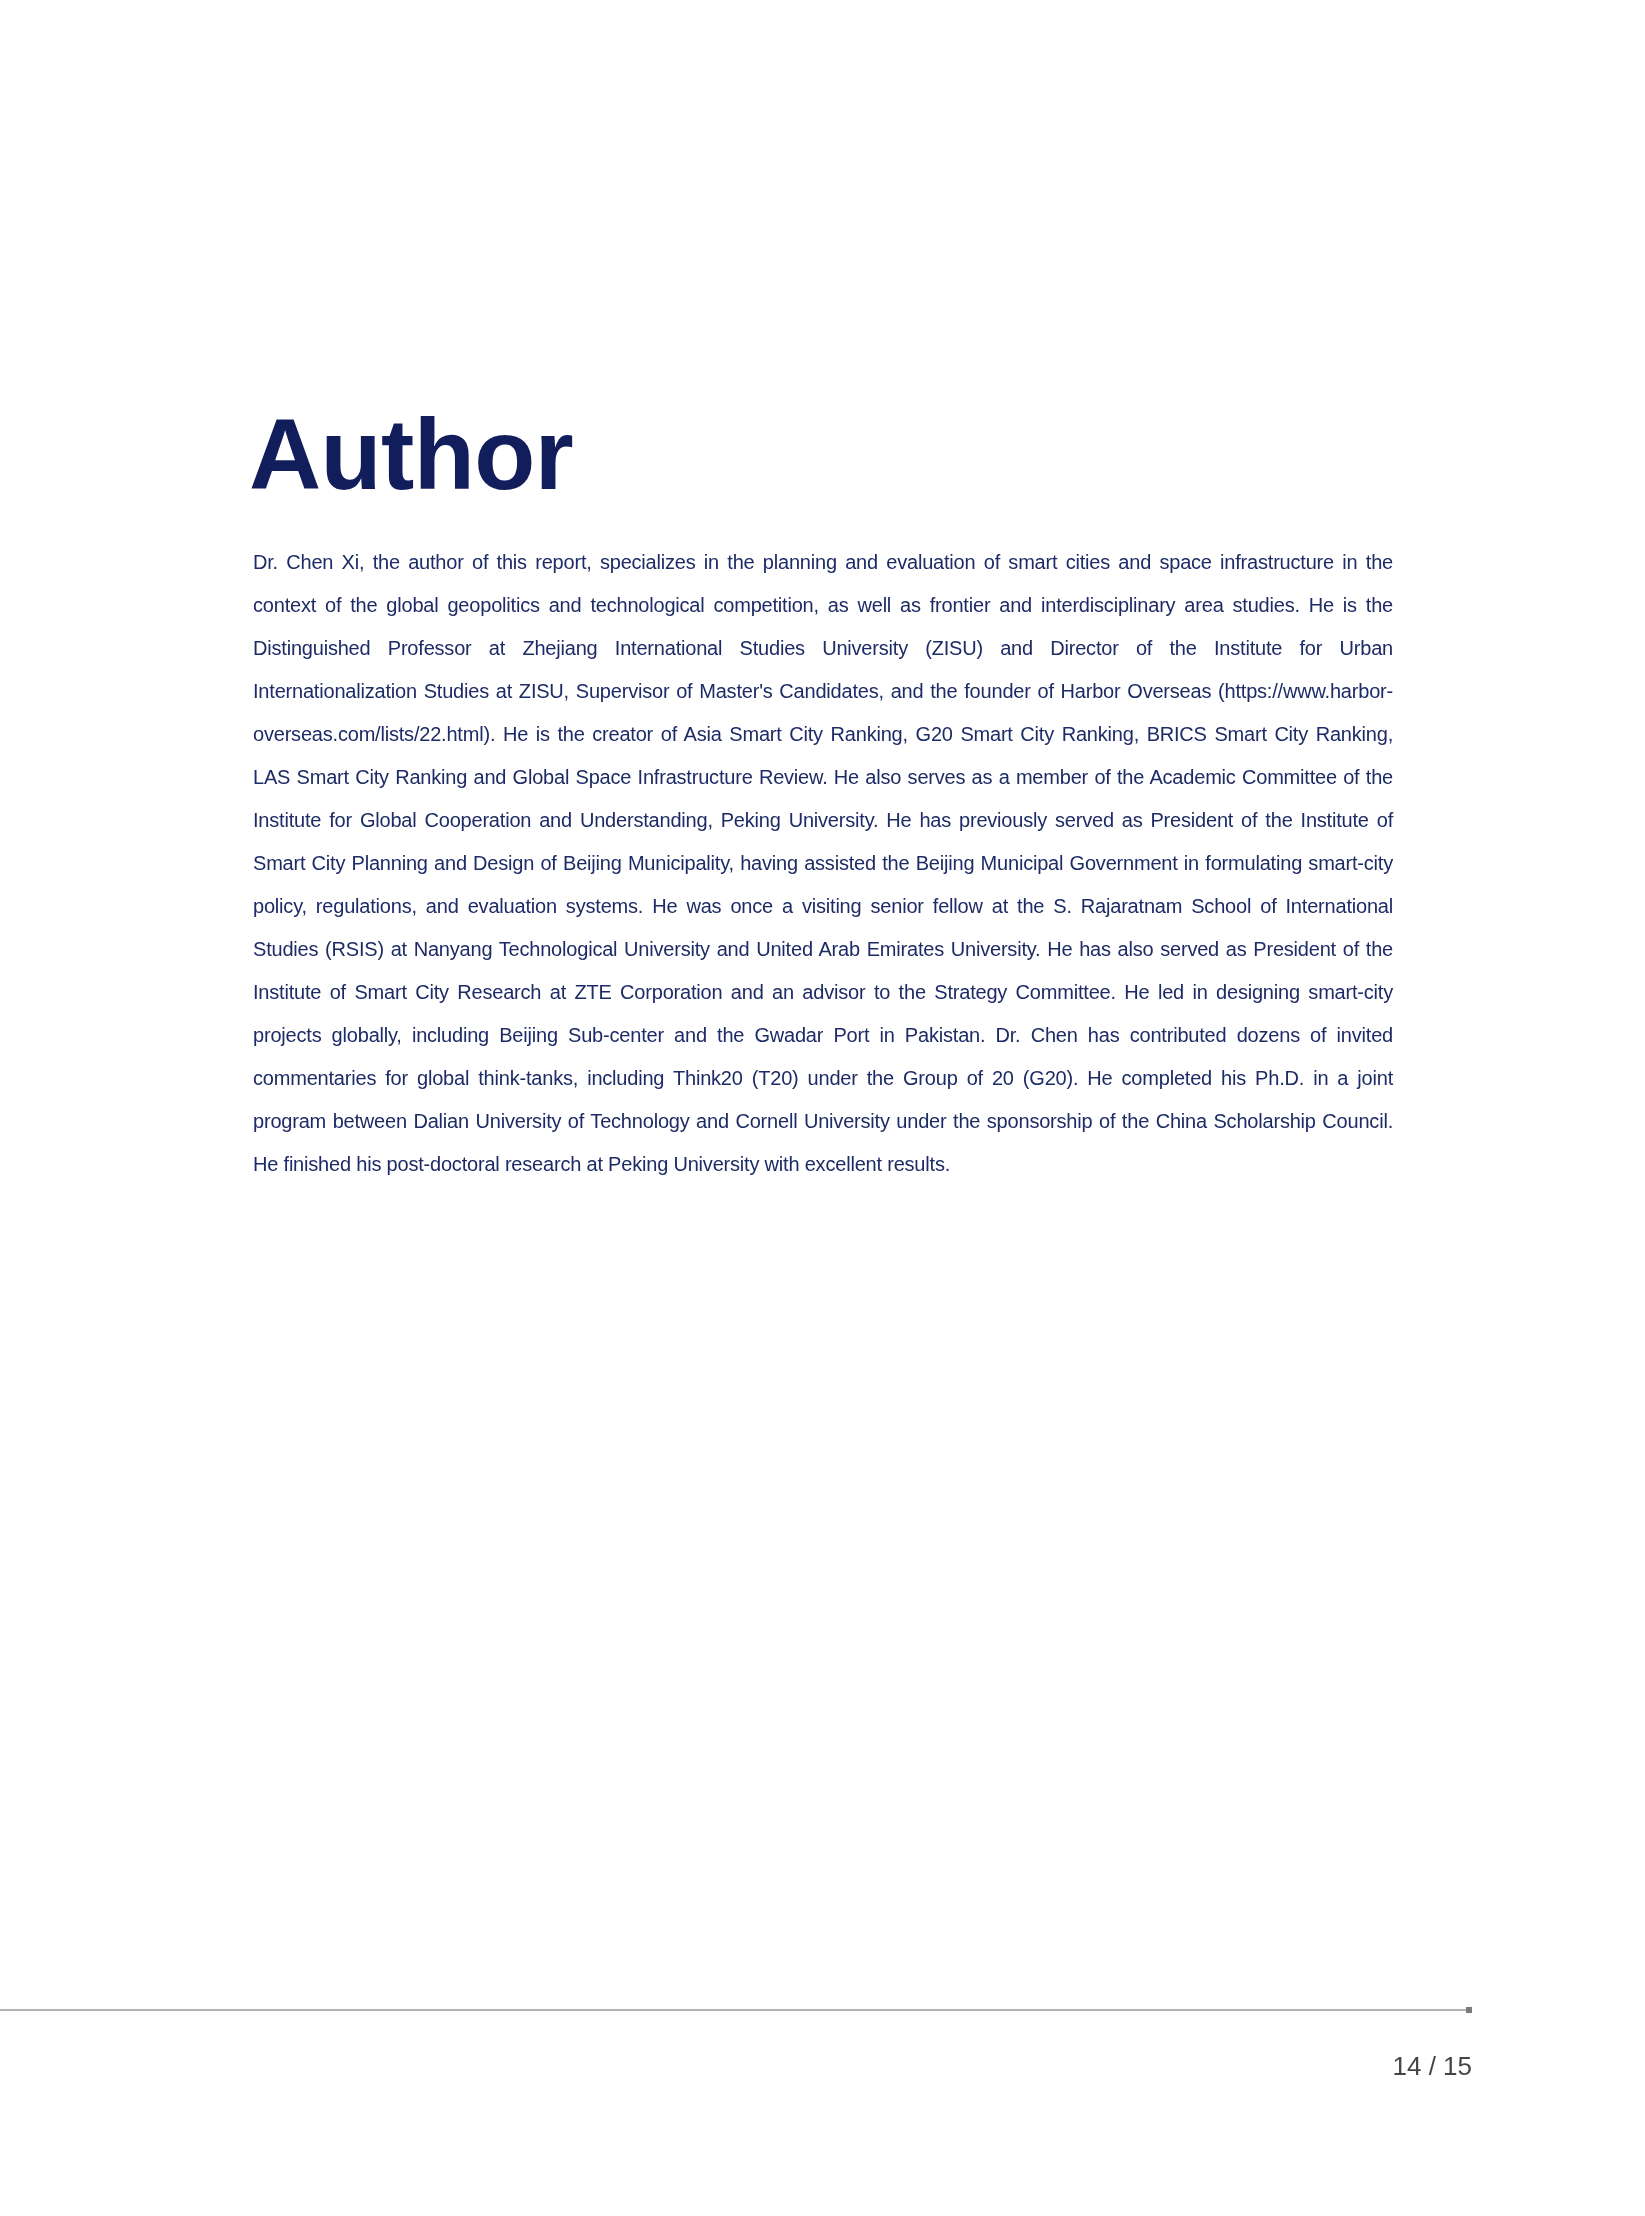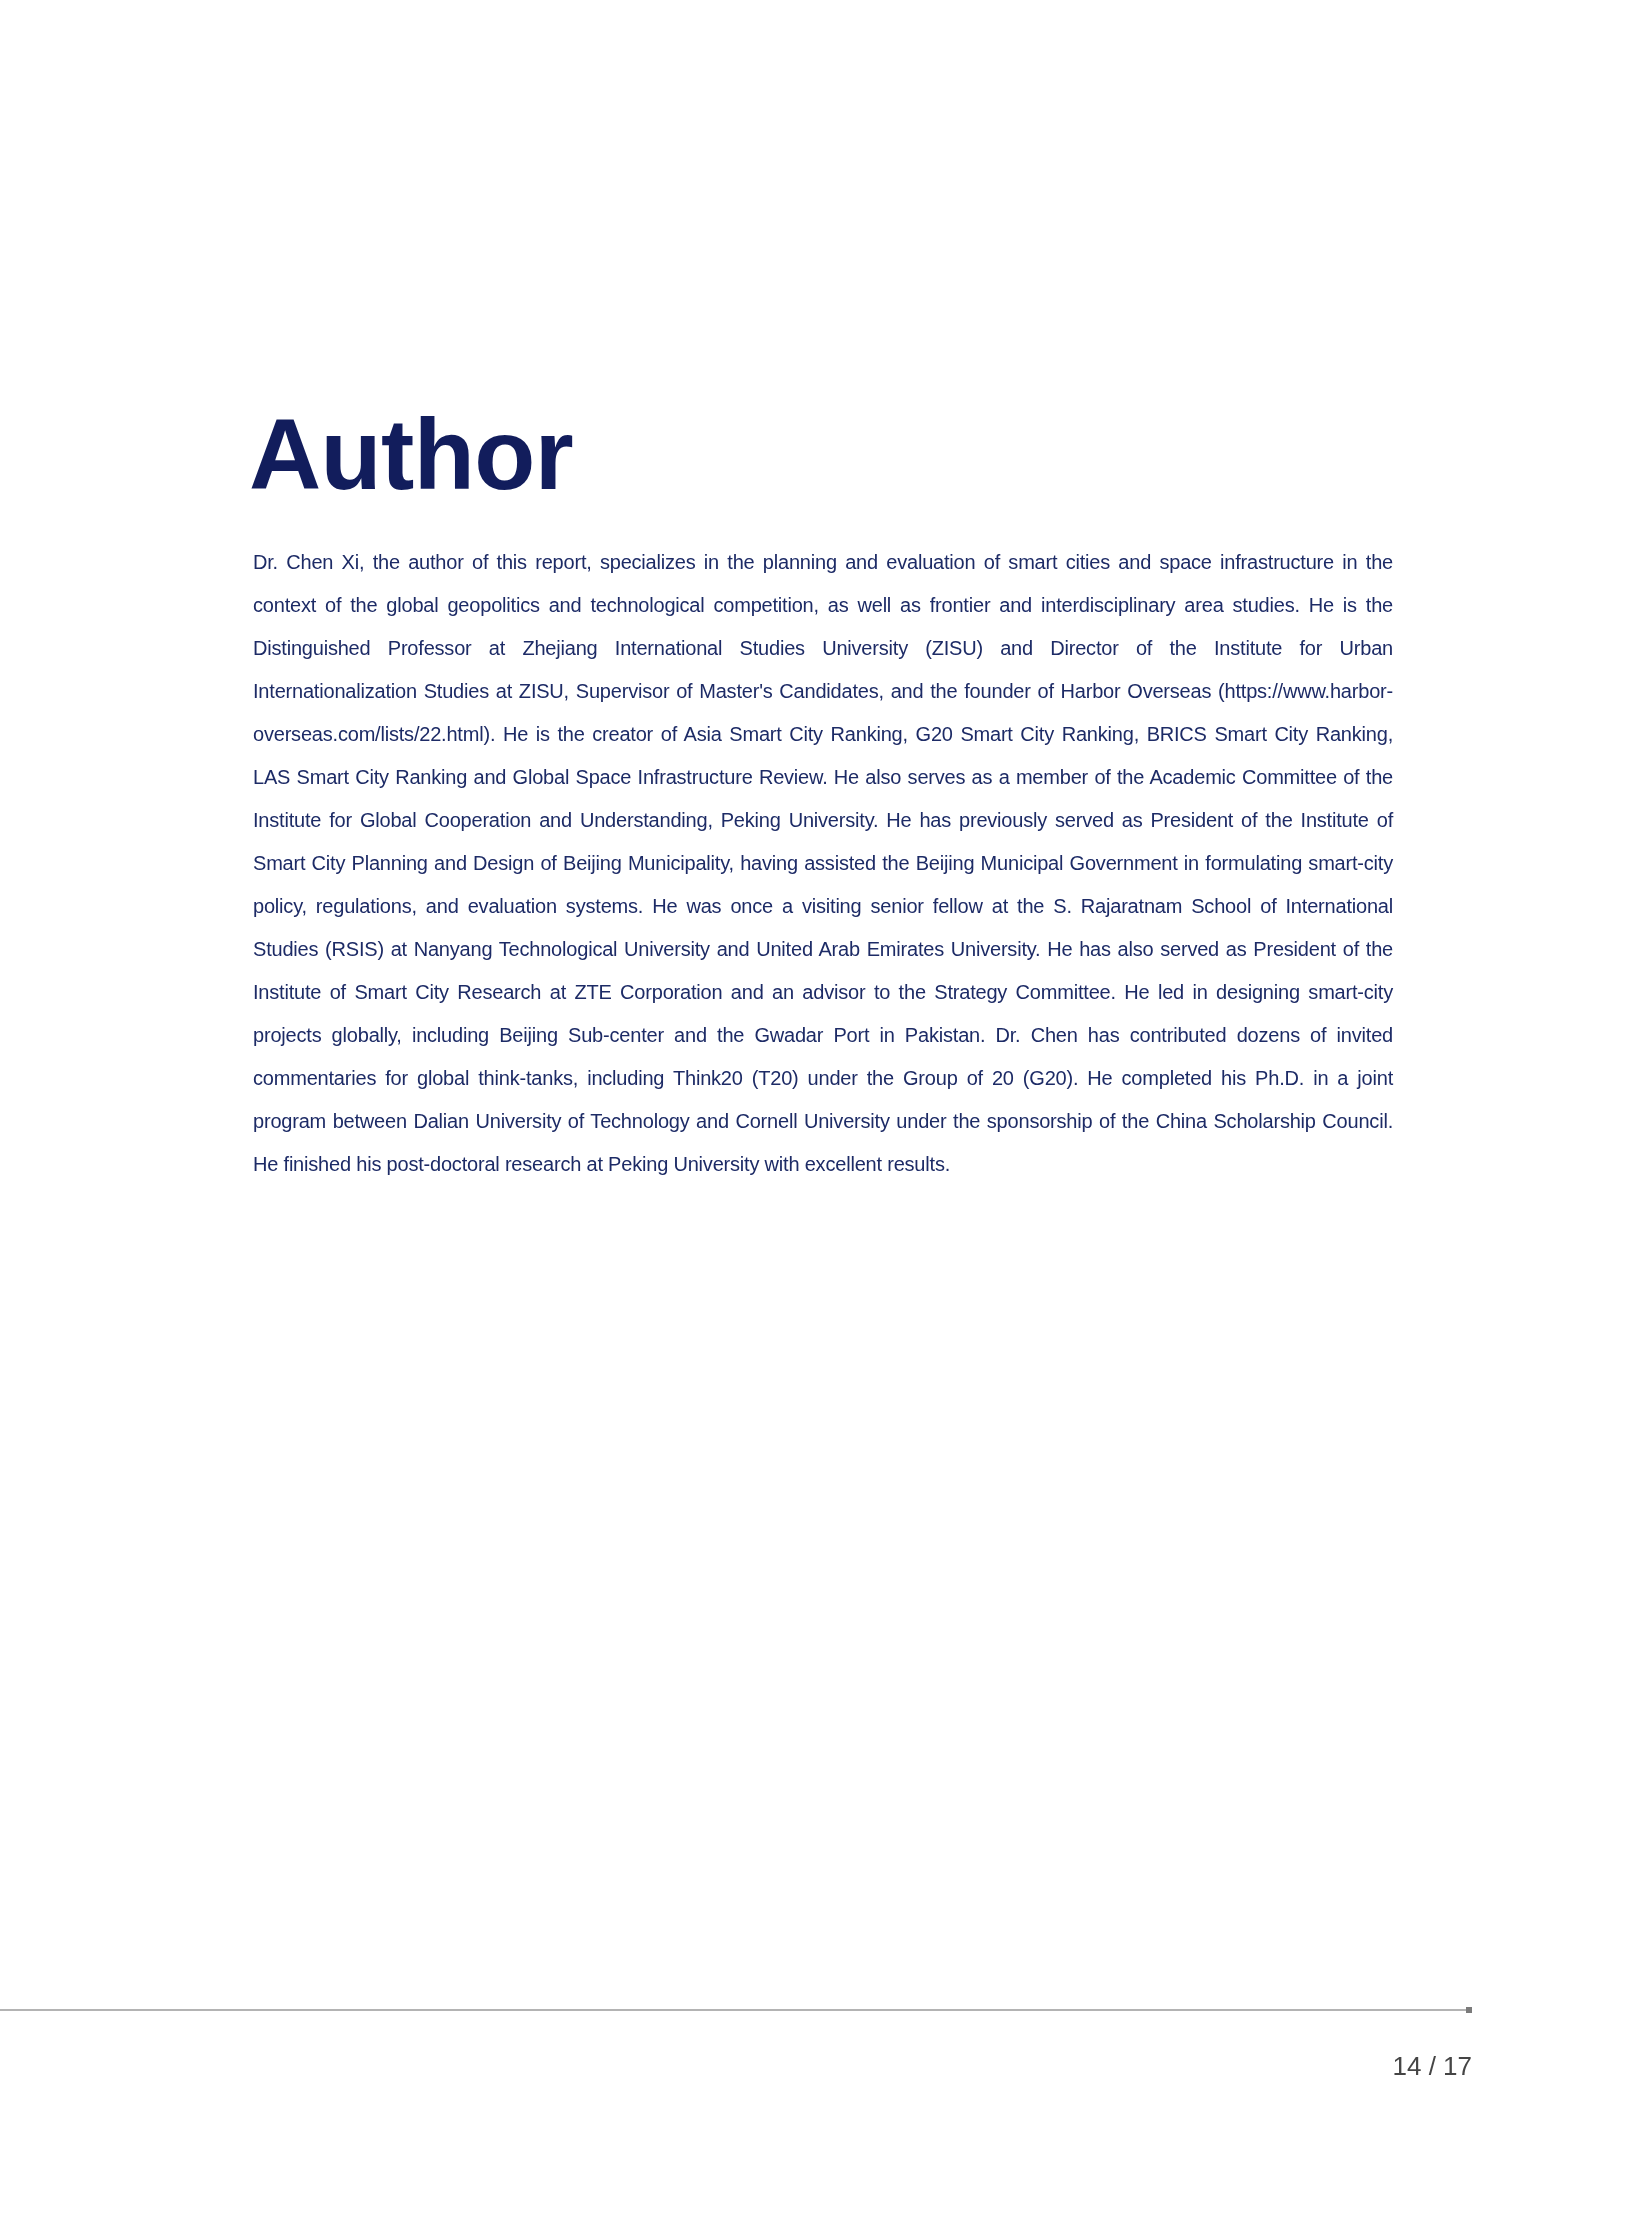--- a/index.html
+++ b/index.html
@@ -76,16 +76,16 @@
 <div class="page">
 
   <h1 class="title">Author</h1>
 
   <p class="body-text">Dr. Chen Xi, the author of this report, specializes in the planning and evaluation of smart cities and space infrastructure in the context of the global geopolitics and technological competition, as well as frontier and interdisciplinary area studies. He is the Distinguished Professor at Zhejiang International Studies University (ZISU) and Director of the Institute for Urban Internationalization Studies at ZISU, Supervisor of Master's Candidates, and the founder of Harbor Overseas (https://www.harbor-overseas.com/lists/22.html). He is the creator of Asia Smart City Ranking, G20 Smart City Ranking, BRICS Smart City Ranking, LAS Smart City Ranking and Global Space Infrastructure Review. He also serves as a member of the Academic Committee of the Institute for Global Cooperation and Understanding, Peking University. He has previously served as President of the Institute of Smart City Planning and Design of Beijing Municipality, having assisted the Beijing Municipal Government in formulating smart-city policy, regulations, and evaluation systems. He was once a visiting senior fellow at the S. Rajaratnam School of International Studies (RSIS) at Nanyang Technological University and United Arab Emirates University. He has also served as President of the Institute of Smart City Research at ZTE Corporation and an advisor to the Strategy Committee. He led in designing smart-city projects globally, including Beijing Sub-center and the Gwadar Port in Pakistan. Dr. Chen has contributed dozens of invited commentaries for global think-tanks, including Think20 (T20) under the Group of 20 (G20). He completed his Ph.D. in a joint program between Dalian University of Technology and Cornell University under the sponsorship of the China Scholarship Council. He finished his post-doctoral research at Peking University with excellent results.</p>
 
   <div class="footer-rule">
     <span class="dot"></span>
   </div>
 
-  <div class="page-number">14 / 17</div>
+  <div class="page-number">14 / 15</div>
 
 </div>
 
 
 </body></html>

